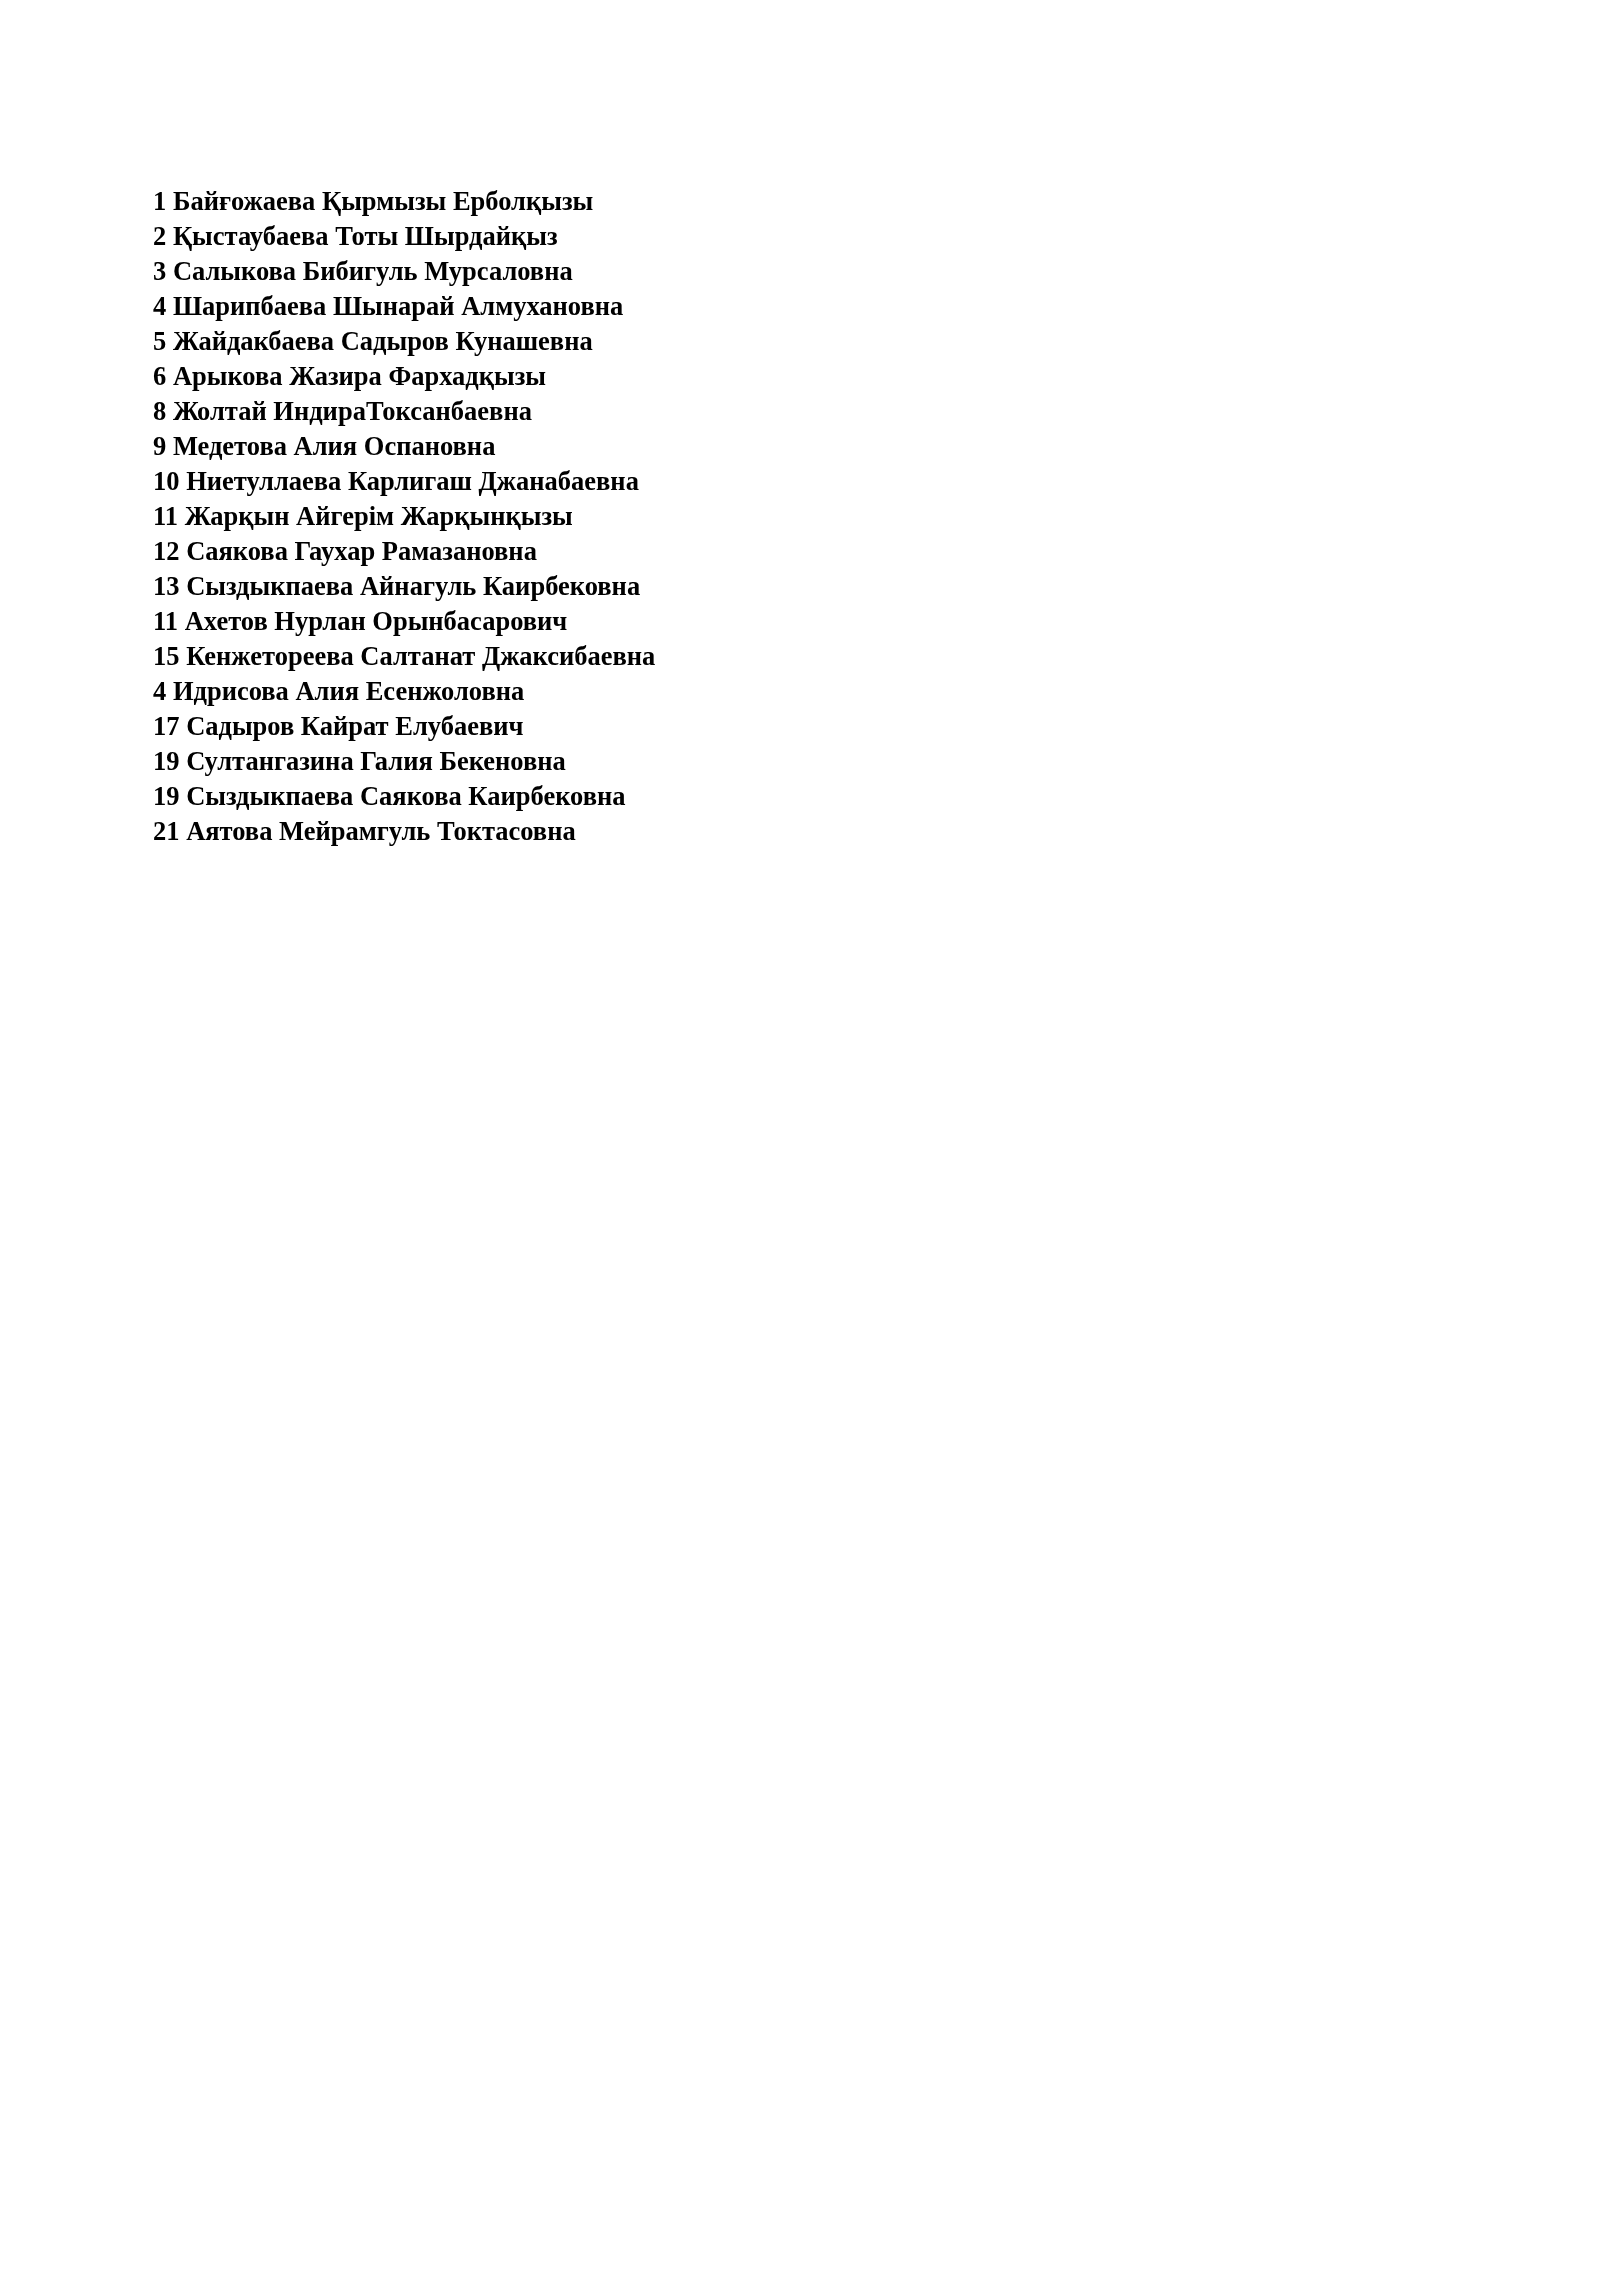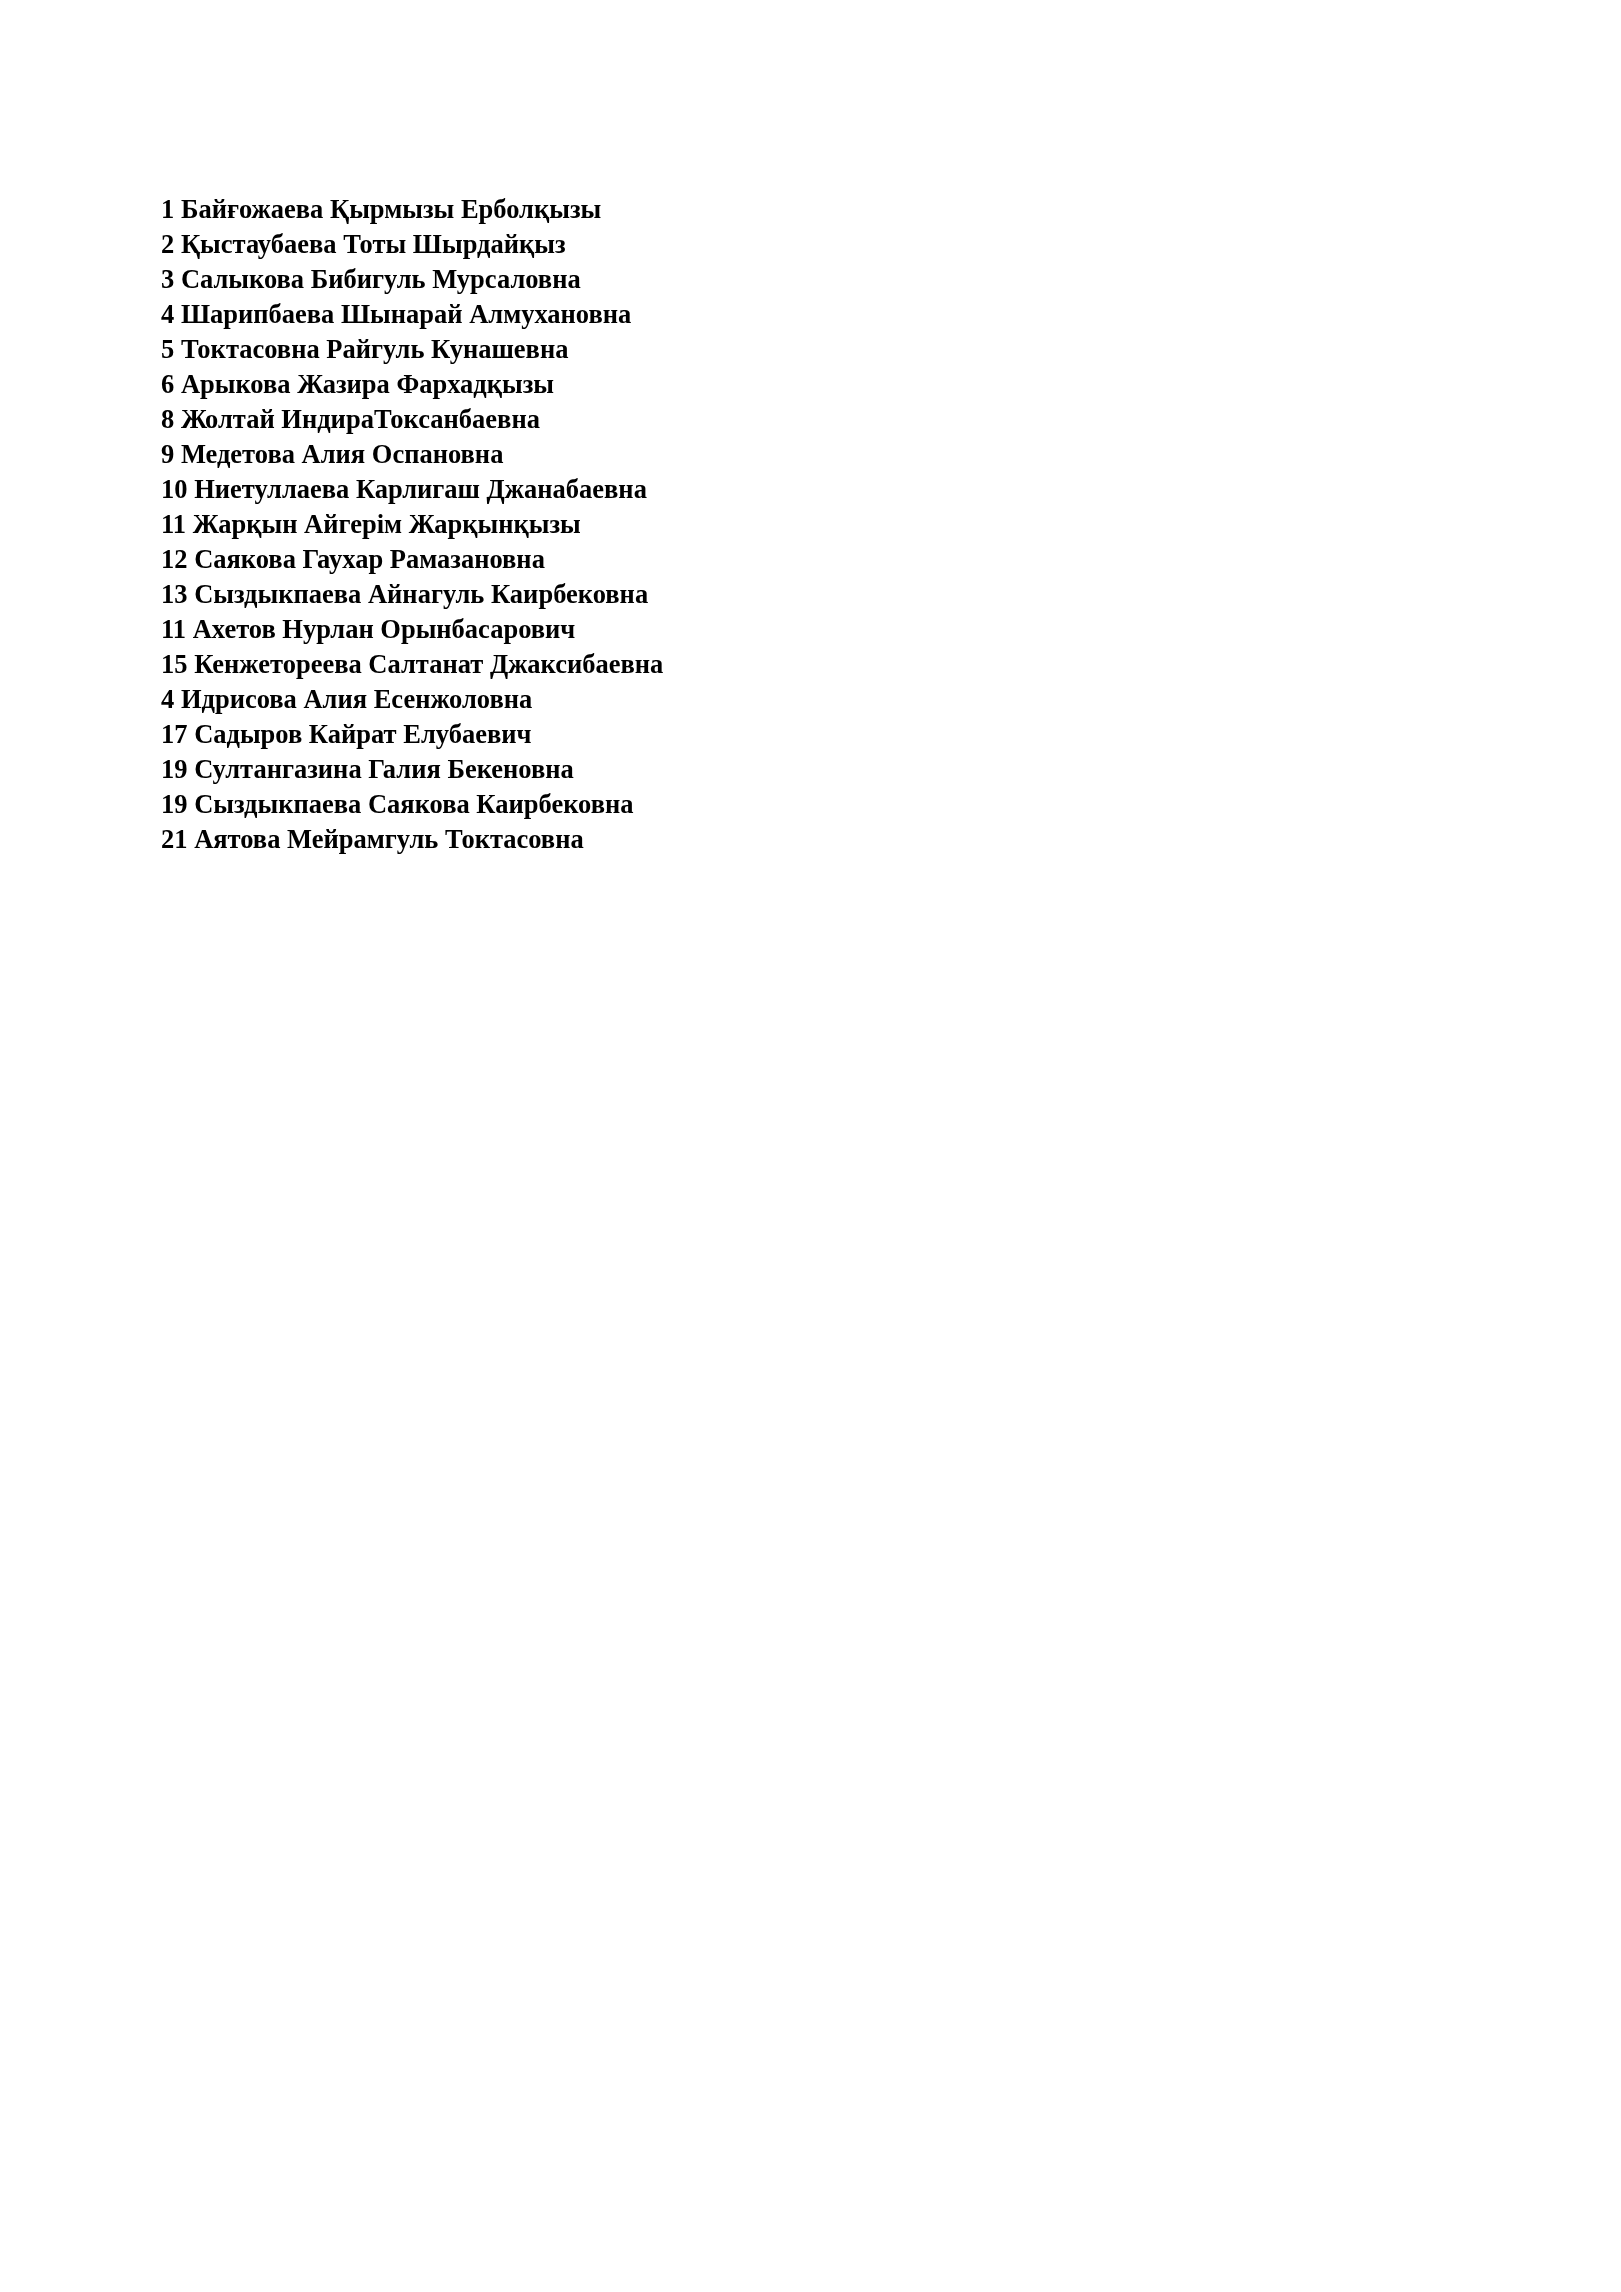--- a/index.html
+++ b/index.html
@@ -12,21 +12,21 @@
     width: 1621px;
     height: 2293px;
     background: #ffffff;
     overflow: hidden;
     font-family: "Liberation Serif", "DejaVu Serif", serif;
   }
   .name-list {
     position: absolute;
     left: 153px;
     top: 184px;
-    margin: 8px;
+    margin: 0;
     padding: 0;
     list-style: none;
     color: #000000;
     font-weight: bold;
     font-size: 26.5px;
     line-height: 35px;
     white-space: nowrap;
   }
   .name-line {
     display: block;
@@ -40,21 +40,21 @@
 </style>
 </head>
 <body>
 
 <div class="page" style="background: rgb(255, 255, 255);">
   <ol class="name-list" style="color: rgb(0, 0, 0);">
       <li class="name-line"><span class="line-number">1</span> <span class="line-name">Байғожаева Қырмызы Ерболқызы</span></li>
       <li class="name-line"><span class="line-number">2</span> <span class="line-name">Қыстаубаева Тоты Шырдайқыз</span></li>
       <li class="name-line"><span class="line-number">3</span> <span class="line-name">Салыкова Бибигуль Мурсаловна</span></li>
       <li class="name-line"><span class="line-number">4</span> <span class="line-name">Шарипбаева Шынарай Алмухановна</span></li>
-      <li class="name-line"><span class="line-number">5</span> <span class="line-name">Токтасовна Райгуль Кунашевна</span></li>
+      <li class="name-line"><span class="line-number">5</span> <span class="line-name">Жайдакбаева Садыров Кунашевна</span></li>
       <li class="name-line"><span class="line-number">6</span> <span class="line-name">Арыкова Жазира Фархадқызы</span></li>
       <li class="name-line"><span class="line-number">8</span> <span class="line-name">Жолтай ИндираТоксанбаевна</span></li>
       <li class="name-line"><span class="line-number">9</span> <span class="line-name">Медетова Алия Оспановна</span></li>
       <li class="name-line"><span class="line-number">10</span> <span class="line-name">Ниетуллаева Карлигаш Джанабаевна</span></li>
       <li class="name-line"><span class="line-number">11</span> <span class="line-name">Жарқын Айгерім Жарқынқызы</span></li>
       <li class="name-line"><span class="line-number">12</span> <span class="line-name">Саякова Гаухар Рамазановна</span></li>
       <li class="name-line"><span class="line-number">13</span> <span class="line-name">Сыздыкпаева Айнагуль Каирбековна</span></li>
       <li class="name-line"><span class="line-number">11</span> <span class="line-name">Ахетов Нурлан Орынбасарович</span></li>
       <li class="name-line"><span class="line-number">15</span> <span class="line-name">Кенжетореева Салтанат Джаксибаевна</span></li>
       <li class="name-line"><span class="line-number">4</span> <span class="line-name">Идрисова Алия Есенжоловна</span></li>

